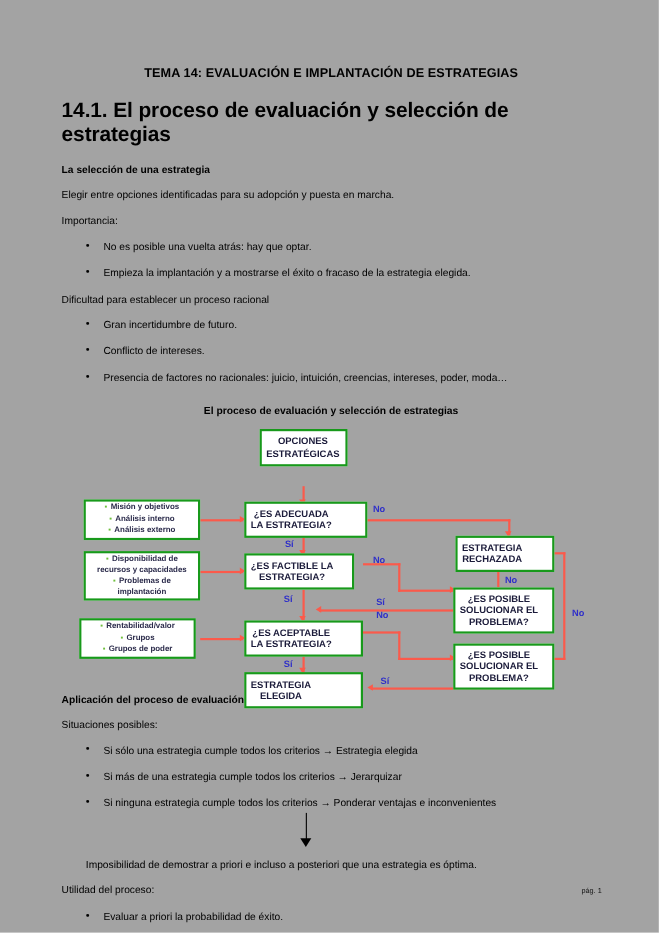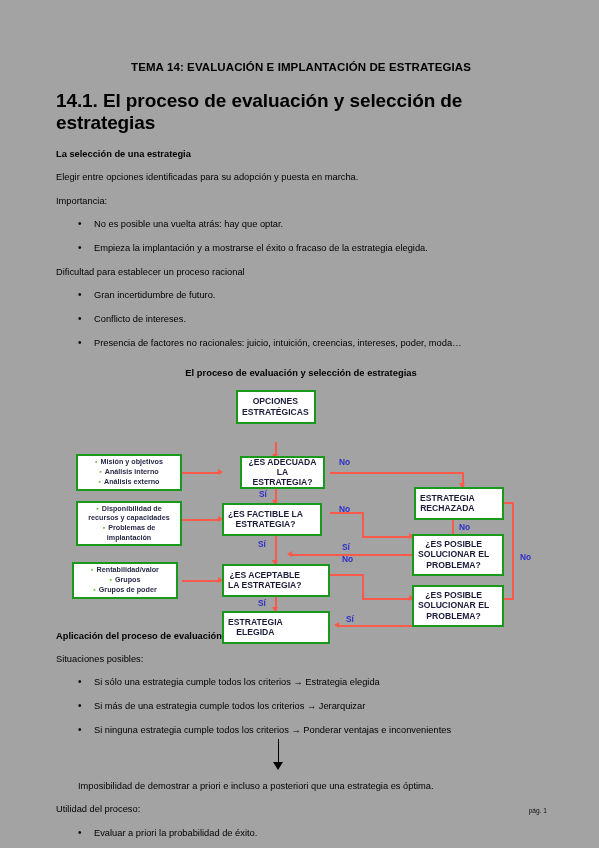--- a/index.html
+++ b/index.html
@@ -259,21 +259,21 @@
       <div class="ln h" style="left:435px; top:118px; width:23px;"></div>
       <div class="ah l" style="left:432px; top:115px;"></div>
 
       <div class="node" style="left:180px; top:6px; width:80px; height:34px;">
         <span>
           <span>OPCIONES</span>
           <span>ESTRATÉGICAS</span>
         </span>
       </div>
 
-      <div class="node" style="left:184px; top:72px; width:85px; height:33px;">
+      <div class="node" style="left:166px; top:72px; width:112px; height:33px;">
         <span>
           <span>¿ES ADECUADA</span>
           <span>LA ESTRATEGIA?</span>
         </span>
       </div>
 
       <div class="node" style="left:166px; top:119px; width:100px; height:33px;">
         <span>
           <span>¿ES FACTIBLE LA</span>
           <span>ESTRATEGIA?</span>

